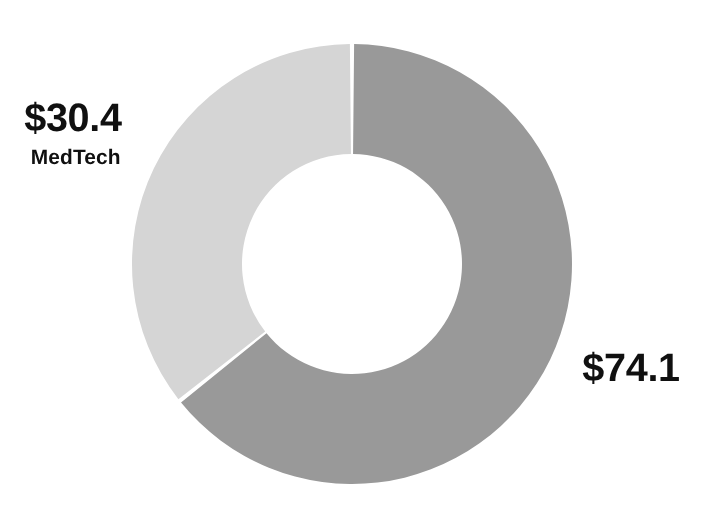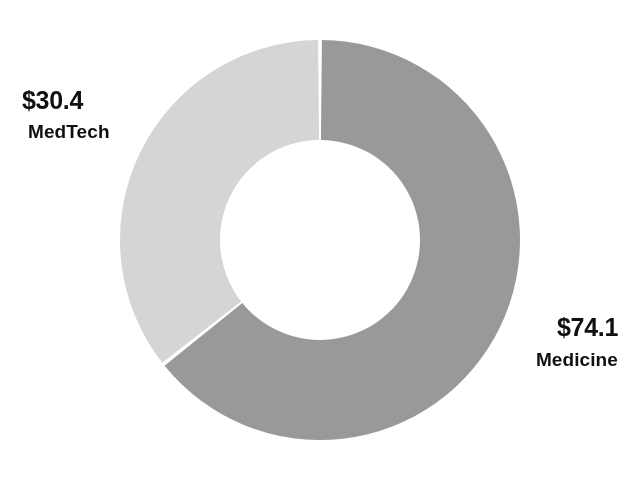--- a/index.html
+++ b/index.html
@@ -21,21 +21,21 @@
     top: 0;
     width: 640px;
     height: 480px;
   }
   .label-group {
     position: absolute;
     line-height: 1.18;
     color: #101010;
   }
   .label-value {
-    font-size: 25px;
+    font-size: 36px;
     font-weight: bold;
     letter-spacing: -0.3px;
     white-space: nowrap;
   }
   .label-name {
     font-size: 19px;
     font-weight: bold;
     letter-spacing: 0.1px;
     margin-top: 5px;
   }
@@ -70,17 +70,16 @@
   </svg>
 
   <div class="label-group" id="label-medtech">
     <div class="label-value">$30.4</div>
     <div class="label-name">MedTech</div>
   </div>
 
   <div class="label-group" id="label-innovative-medicine">
     <div class="label-value">$74.1</div>
     <div class="label-name">
-      <div>Medicine</div>
     </div>
   </div>
 
 </div>
 
 </body></html>

